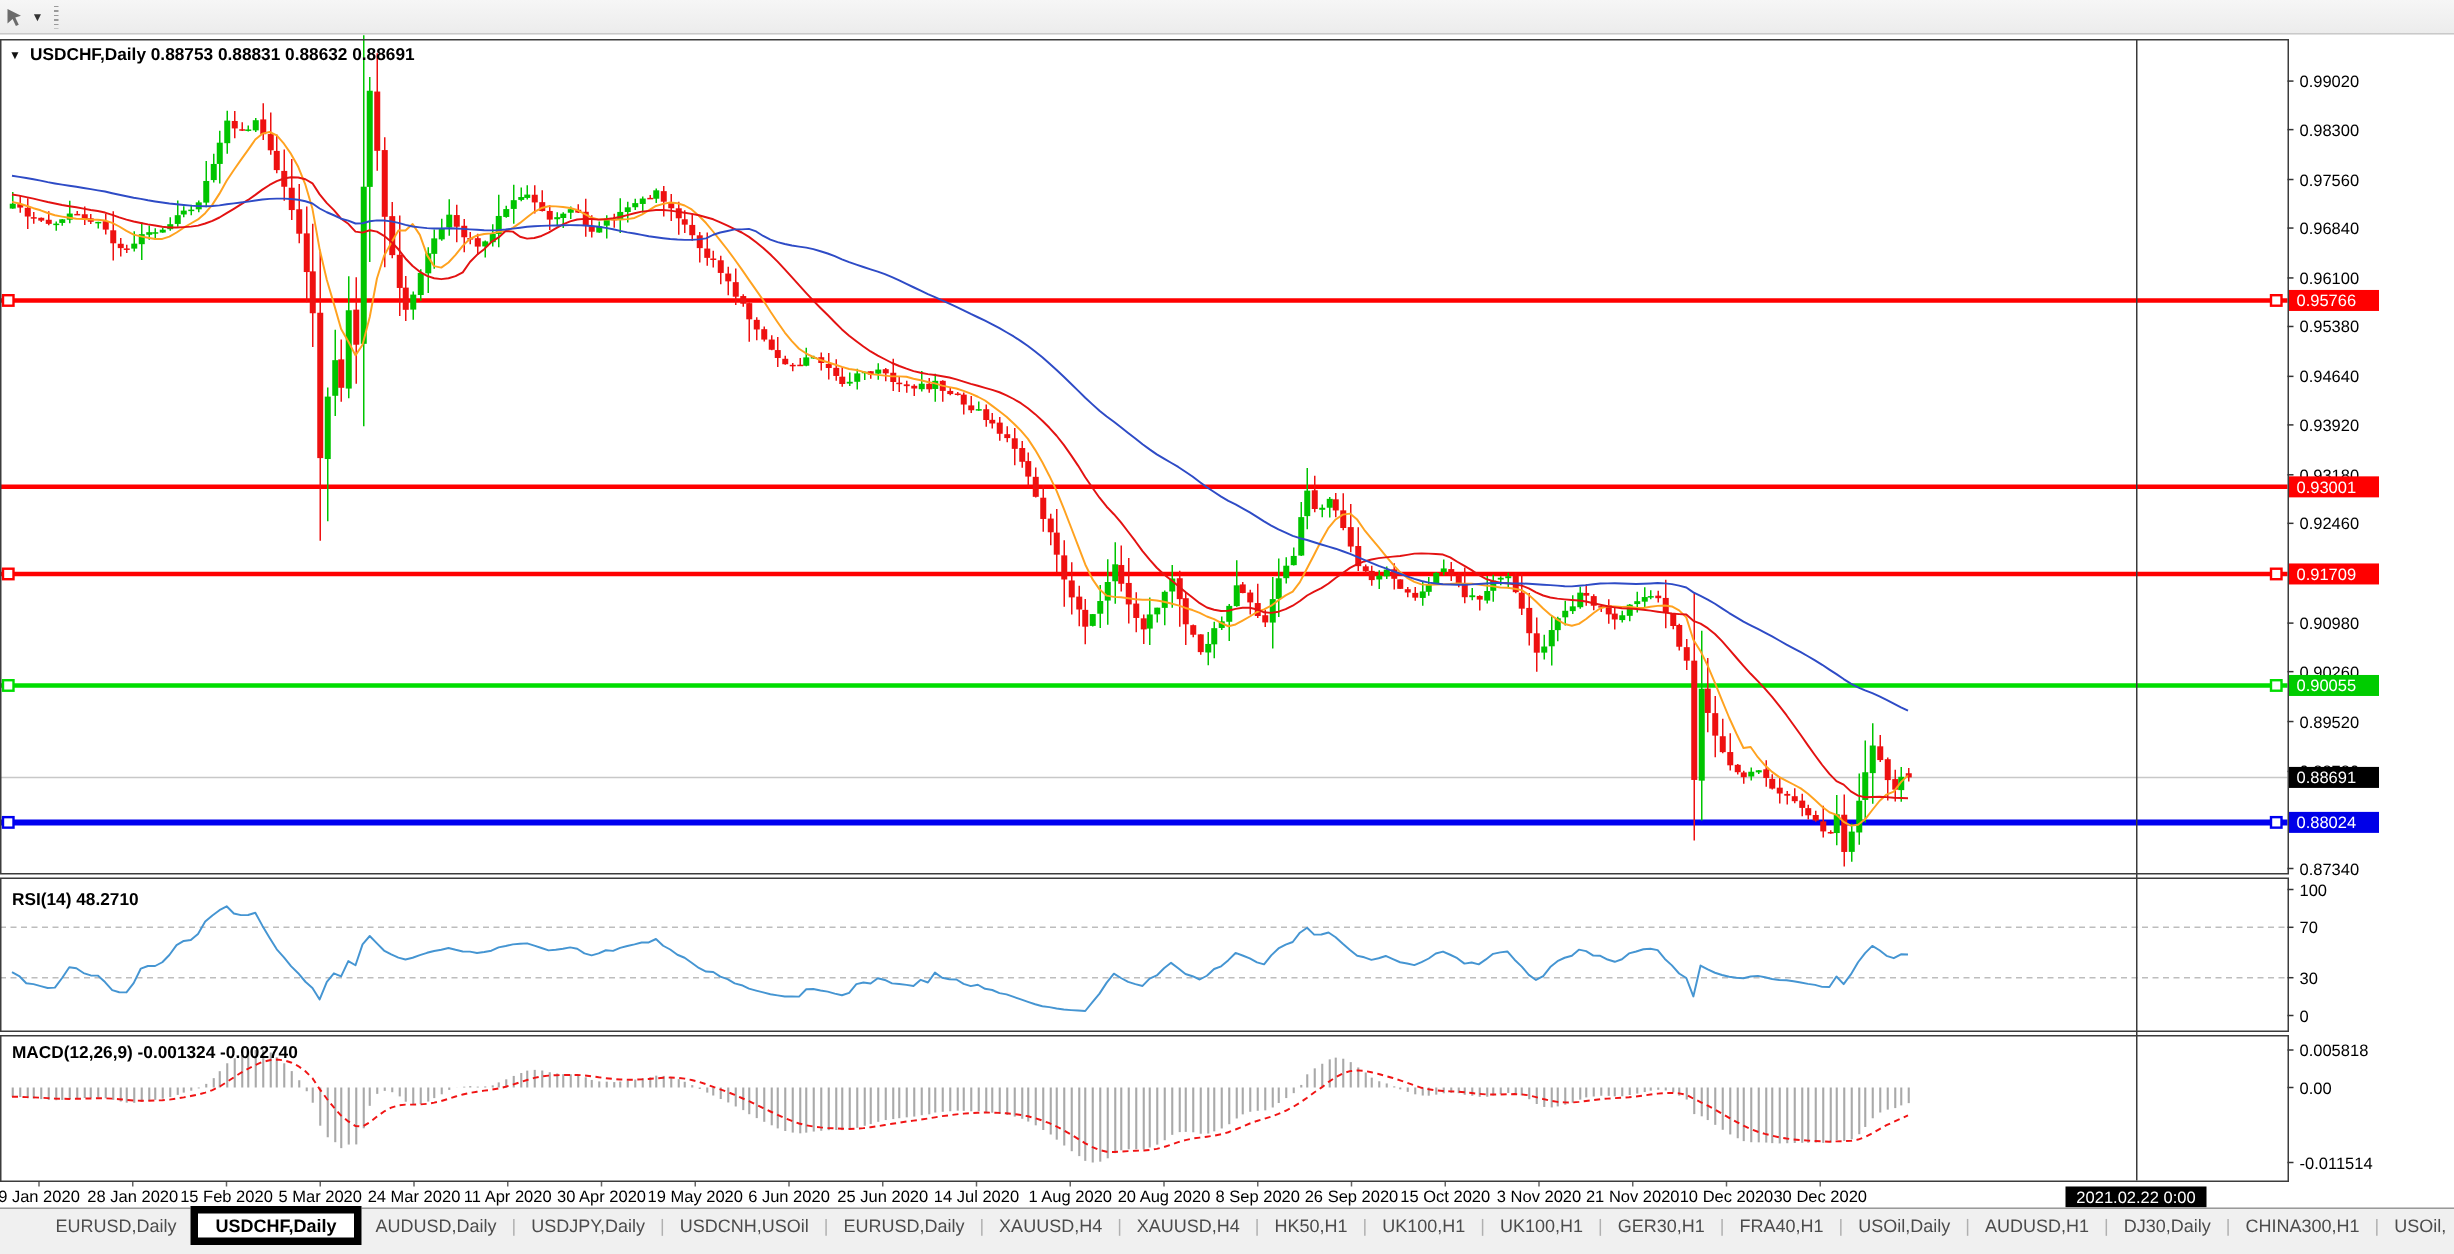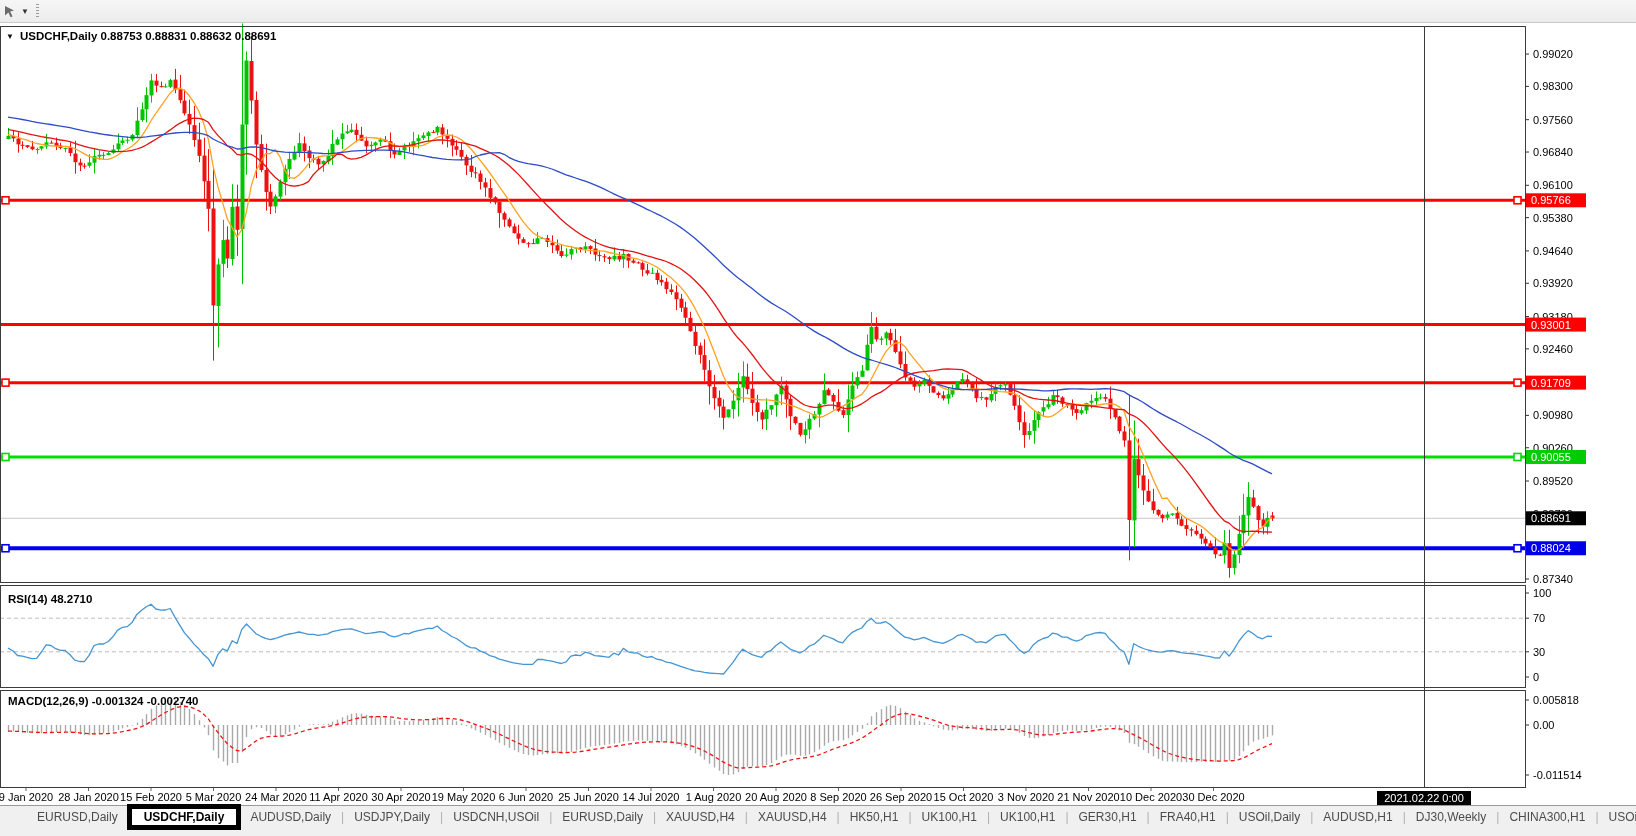--- a/index.html
+++ b/index.html
@@ -1019,20 +1019,20 @@
       <div class="tab">UK100,H1</div>
       <span class="tabsep">|</span>
       <div class="tab">GER30,H1</div>
       <span class="tabsep">|</span>
       <div class="tab">FRA40,H1</div>
       <span class="tabsep">|</span>
       <div class="tab">USOil,Daily</div>
       <span class="tabsep">|</span>
       <div class="tab">AUDUSD,H1</div>
       <span class="tabsep">|</span>
-      <div class="tab">DJ30,Weekly</div>
+      <div class="tab">DJ30,Daily</div>
       <span class="tabsep">|</span>
       <div class="tab">CHINA300,H1</div>
       <span class="tabsep">|</span>
       <div class="tab">USOil,</div>
     </div>
 
 </div>
 
 </body></html>

